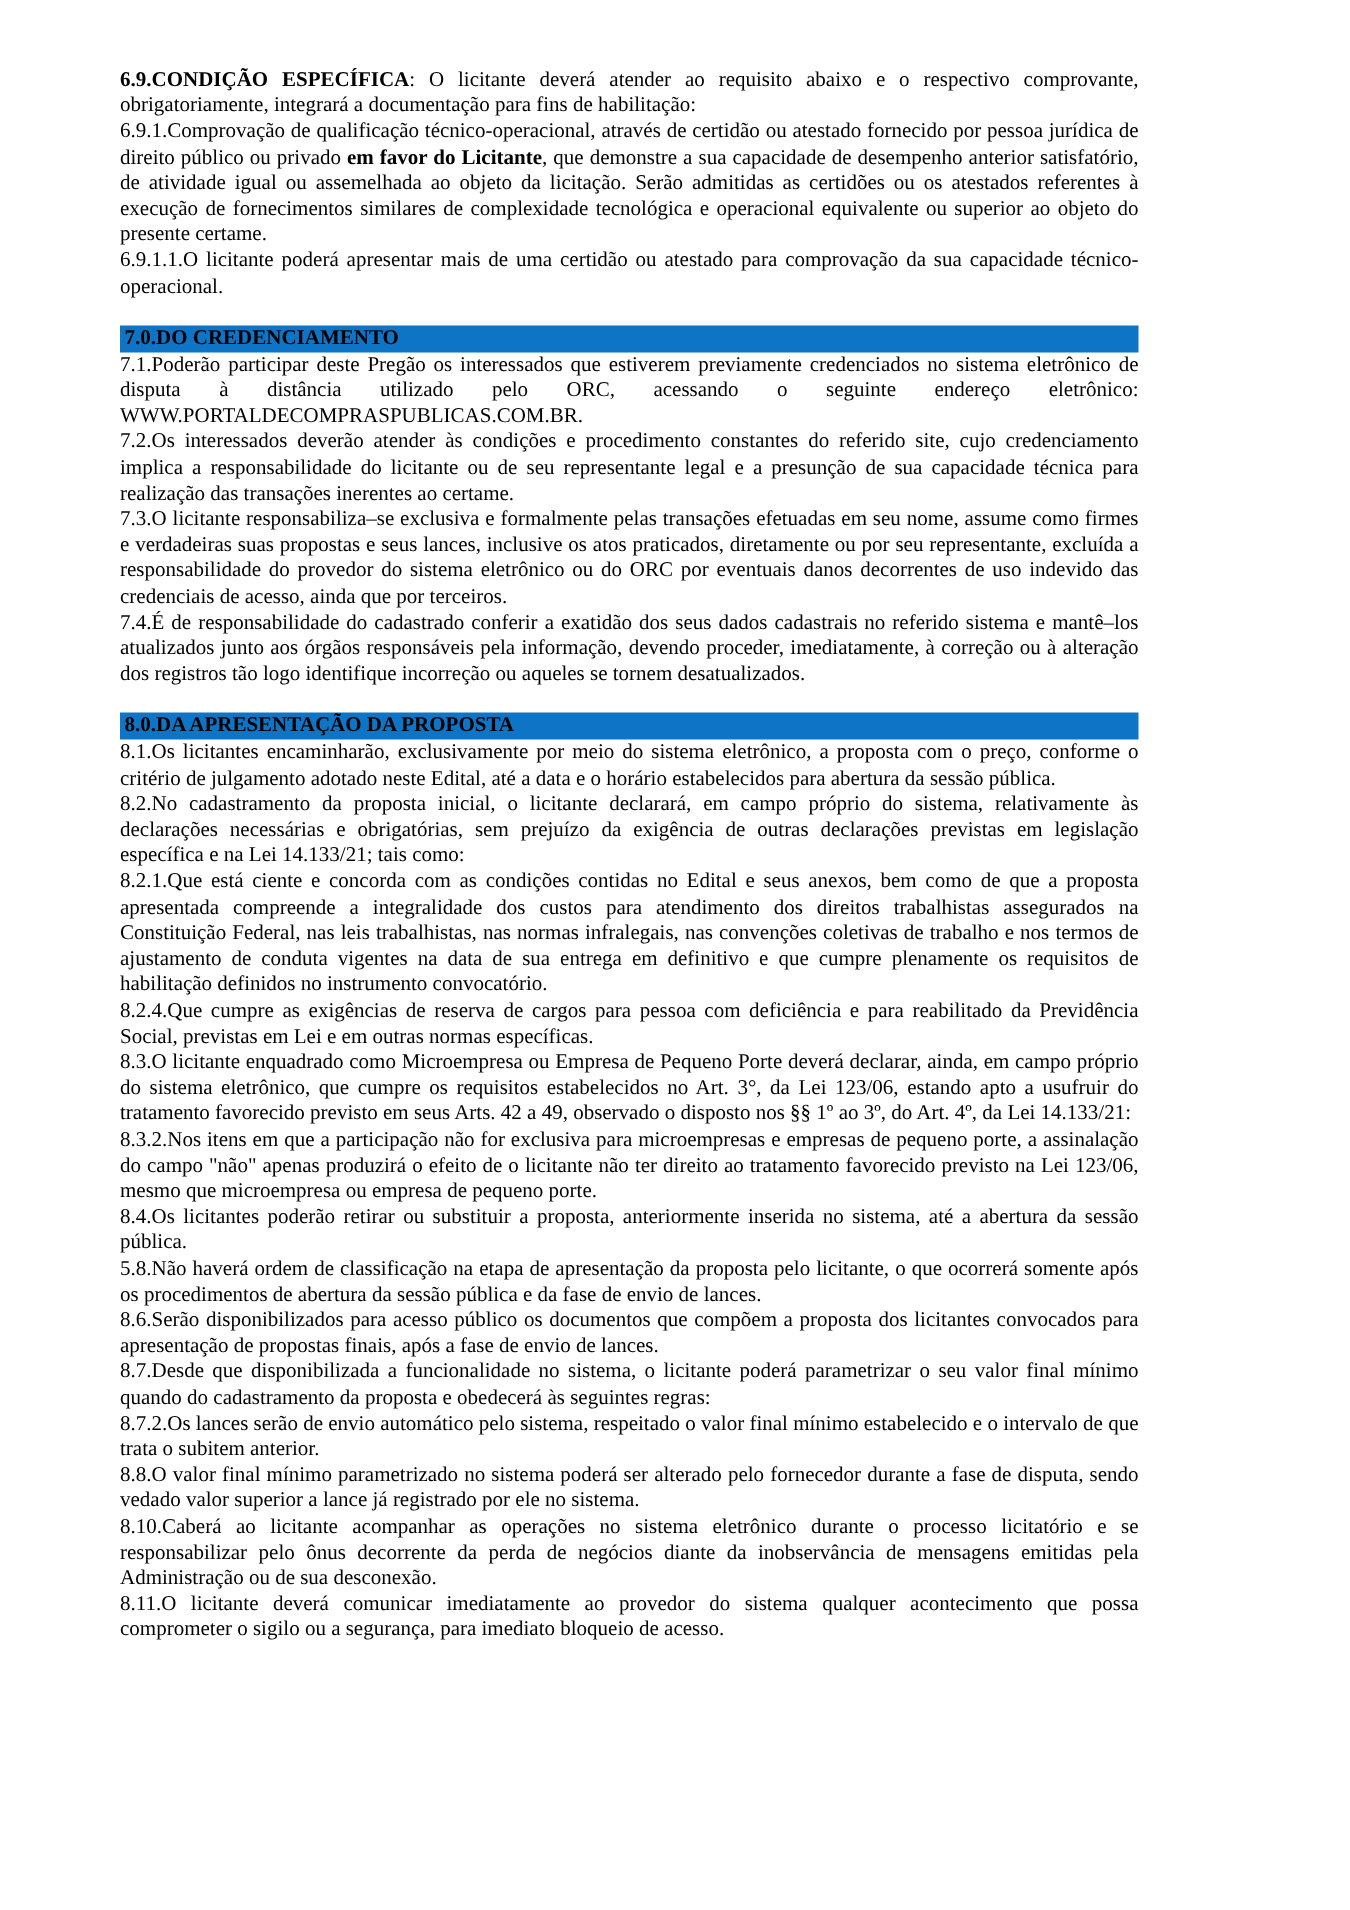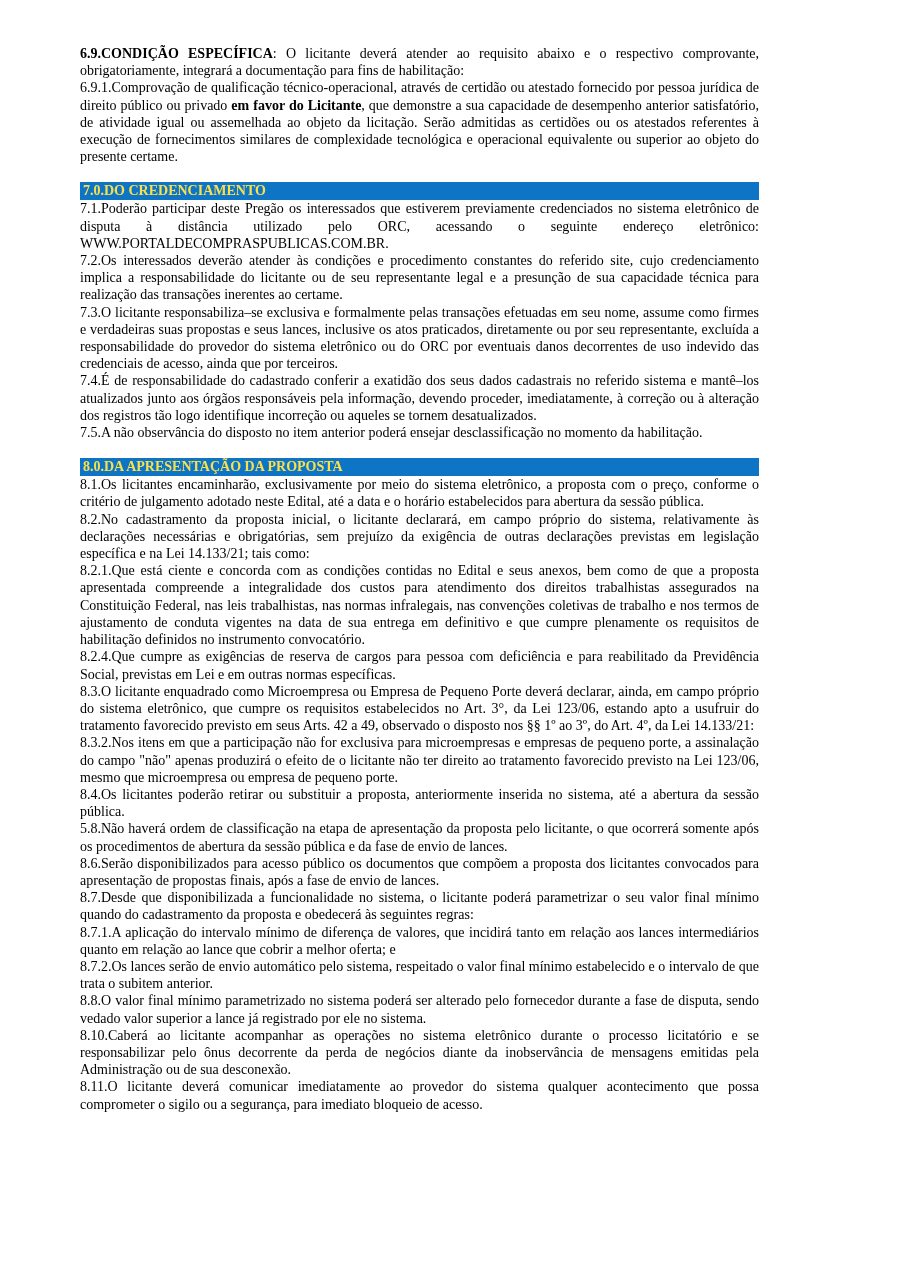--- a/index.html
+++ b/index.html
@@ -27,45 +27,44 @@
   p.para span.bold {
     font-weight: bold;
   }
   div.section-heading {
     margin-top: 17px;
     height: 18px;
     line-height: 18px;
     padding: 0 3px;
     font-weight: bold;
     text-align: left;
-    color: #fde047;
+    color: #000000;
     box-sizing: border-box;
   }
 </style>
 </head>
 <body>
 
 <div class="page" style="background: rgb(255, 255, 255); color: rgb(0, 0, 0);">
     <p class="para"><span class="bold">6.9.CONDIÇÃO ESPECÍFICA</span><span>: O licitante deverá atender ao requisito abaixo e o respectivo comprovante, obrigatoriamente, integrará a documentação para fins de habilitação:</span></p>
     <p class="para"><span>6.9.1.Comprovação de qualificação técnico-operacional, através de certidão ou atestado fornecido por pessoa jurídica de direito público ou privado </span><span class="bold">em favor do Licitante</span><span>, que demonstre a sua capacidade de desempenho anterior satisfatório, de atividade igual ou assemelhada ao objeto da licitação. Serão admitidas as certidões ou os atestados referentes à execução de fornecimentos similares de complexidade tecnológica e operacional equivalente ou superior ao objeto do presente certame.</span></p>
+    <p class="para"><span>6.9.1.1.O licitante poderá apresentar mais de uma certidão ou atestado para comprovação da sua capacidade técnico-operacional.</span></p>
     <div class="section-heading" style="background: rgb(13, 116, 198);">7.0.DO CREDENCIAMENTO</div>
     <p class="para"><span>7.1.Poderão participar deste Pregão os interessados que estiverem previamente credenciados no sistema eletrônico de disputa à distância utilizado pelo ORC, acessando o seguinte endereço eletrônico: WWW.PORTALDECOMPRASPUBLICAS.COM.BR.</span></p>
     <p class="para"><span>7.2.Os interessados deverão atender às condições e procedimento constantes do referido site, cujo credenciamento implica a responsabilidade do licitante ou de seu representante legal e a presunção de sua capacidade técnica para realização das transações inerentes ao certame.</span></p>
     <p class="para"><span>7.3.O licitante responsabiliza–se exclusiva e formalmente pelas transações efetuadas em seu nome, assume como firmes e verdadeiras suas propostas e seus lances, inclusive os atos praticados, diretamente ou por seu representante, excluída a responsabilidade do provedor do sistema eletrônico ou do ORC por eventuais danos decorrentes de uso indevido das credenciais de acesso, ainda que por terceiros.</span></p>
     <p class="para"><span>7.4.É de responsabilidade do cadastrado conferir a exatidão dos seus dados cadastrais no referido sistema e mantê–los atualizados junto aos órgãos responsáveis pela informação, devendo proceder, imediatamente, à correção ou à alteração dos registros tão logo identifique incorreção ou aqueles se tornem desatualizados.</span></p>
-    <p class="para"><span>7.5.A não observância do disposto no item anterior poderá ensejar desclassificação no momento da habilitação.</span></p>
     <div class="section-heading" style="background: rgb(13, 116, 198);">8.0.DA APRESENTAÇÃO DA PROPOSTA</div>
     <p class="para"><span>8.1.Os licitantes encaminharão, exclusivamente por meio do sistema eletrônico, a proposta com o preço, conforme o critério de julgamento adotado neste Edital, até a data e o horário estabelecidos para abertura da sessão pública.</span></p>
     <p class="para"><span>8.2.No cadastramento da proposta inicial, o licitante declarará, em campo próprio do sistema, relativamente às declarações necessárias e obrigatórias, sem prejuízo da exigência de outras declarações previstas em legislação específica e na Lei 14.133/21; tais como:</span></p>
     <p class="para"><span>8.2.1.Que está ciente e concorda com as condições contidas no Edital e seus anexos, bem como de que a proposta apresentada compreende a integralidade dos custos para atendimento dos direitos trabalhistas assegurados na Constituição Federal, nas leis trabalhistas, nas normas infralegais, nas convenções coletivas de trabalho e nos termos de ajustamento de conduta vigentes na data de sua entrega em definitivo e que cumpre plenamente os requisitos de habilitação definidos no instrumento convocatório.</span></p>
     <p class="para"><span>8.2.4.Que cumpre as exigências de reserva de cargos para pessoa com deficiência e para reabilitado da Previdência Social, previstas em Lei e em outras normas específicas.</span></p>
     <p class="para"><span>8.3.O licitante enquadrado como Microempresa ou Empresa de Pequeno Porte deverá declarar, ainda, em campo próprio do sistema eletrônico, que cumpre os requisitos estabelecidos no Art. 3°, da Lei 123/06, estando apto a usufruir do tratamento favorecido previsto em seus Arts. 42 a 49, observado o disposto nos §§ 1º ao 3º, do Art. 4º, da Lei 14.133/21:</span></p>
     <p class="para"><span>8.3.2.Nos itens em que a participação não for exclusiva para microempresas e empresas de pequeno porte, a assinalação do campo "não" apenas produzirá o efeito de o licitante não ter direito ao tratamento favorecido previsto na Lei 123/06, mesmo que microempresa ou empresa de pequeno porte.</span></p>
     <p class="para"><span>8.4.Os licitantes poderão retirar ou substituir a proposta, anteriormente inserida no sistema, até a abertura da sessão pública.</span></p>
     <p class="para"><span>5.8.Não haverá ordem de classificação na etapa de apresentação da proposta pelo licitante, o que ocorrerá somente após os procedimentos de abertura da sessão pública e da fase de envio de lances.</span></p>
     <p class="para"><span>8.6.Serão disponibilizados para acesso público os documentos que compõem a proposta dos licitantes convocados para apresentação de propostas finais, após a fase de envio de lances.</span></p>
     <p class="para"><span>8.7.Desde que disponibilizada a funcionalidade no sistema, o licitante poderá parametrizar o seu valor final mínimo quando do cadastramento da proposta e obedecerá às seguintes regras:</span></p>
-    <p class="para"><span>8.7.1.A aplicação do intervalo mínimo de diferença de valores, que incidirá tanto em relação aos lances intermediários quanto em relação ao lance que cobrir a melhor oferta; e</span></p>
     <p class="para"><span>8.7.2.Os lances serão de envio automático pelo sistema, respeitado o valor final mínimo estabelecido e o intervalo de que trata o subitem anterior.</span></p>
     <p class="para"><span>8.8.O valor final mínimo parametrizado no sistema poderá ser alterado pelo fornecedor durante a fase de disputa, sendo vedado valor superior a lance já registrado por ele no sistema.</span></p>
     <p class="para"><span>8.10.Caberá ao licitante acompanhar as operações no sistema eletrônico durante o processo licitatório e se responsabilizar pelo ônus decorrente da perda de negócios diante da inobservância de mensagens emitidas pela Administração ou de sua desconexão.</span></p>
     <p class="para"><span>8.11.O licitante deverá comunicar imediatamente ao provedor do sistema qualquer acontecimento que possa comprometer o sigilo ou a segurança, para imediato bloqueio de acesso.</span></p>
   </div>
 
 </body></html>

